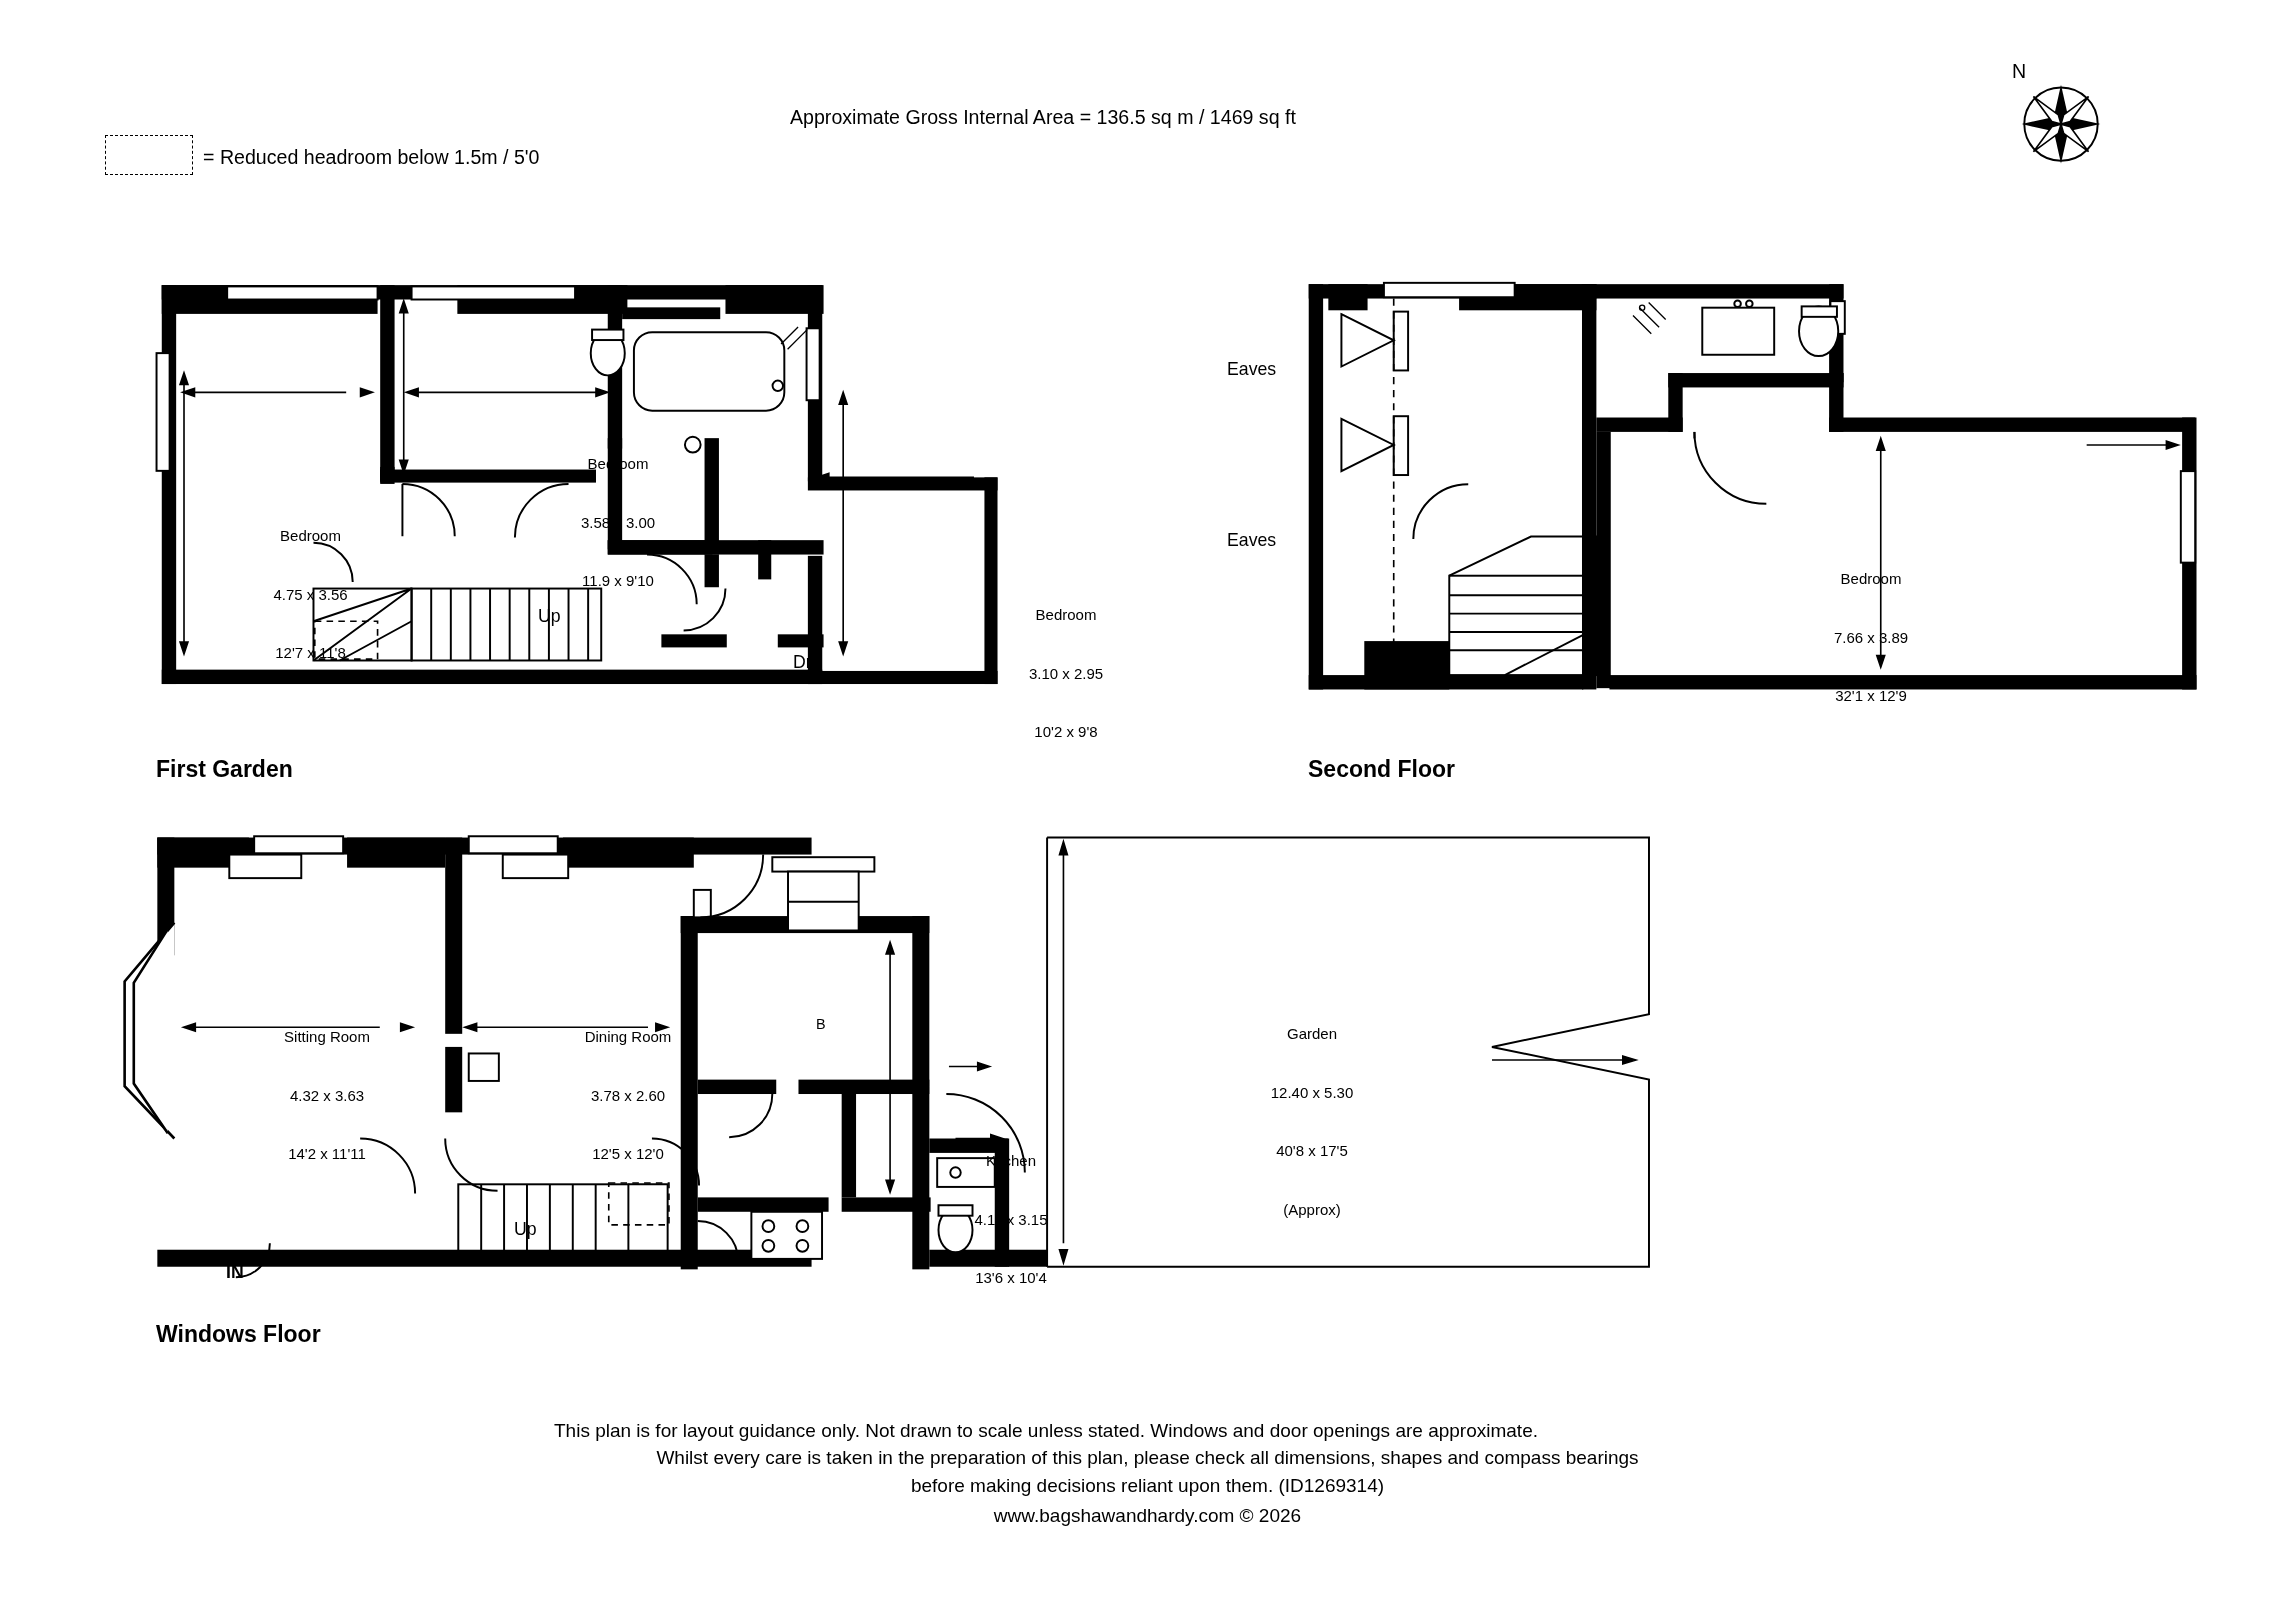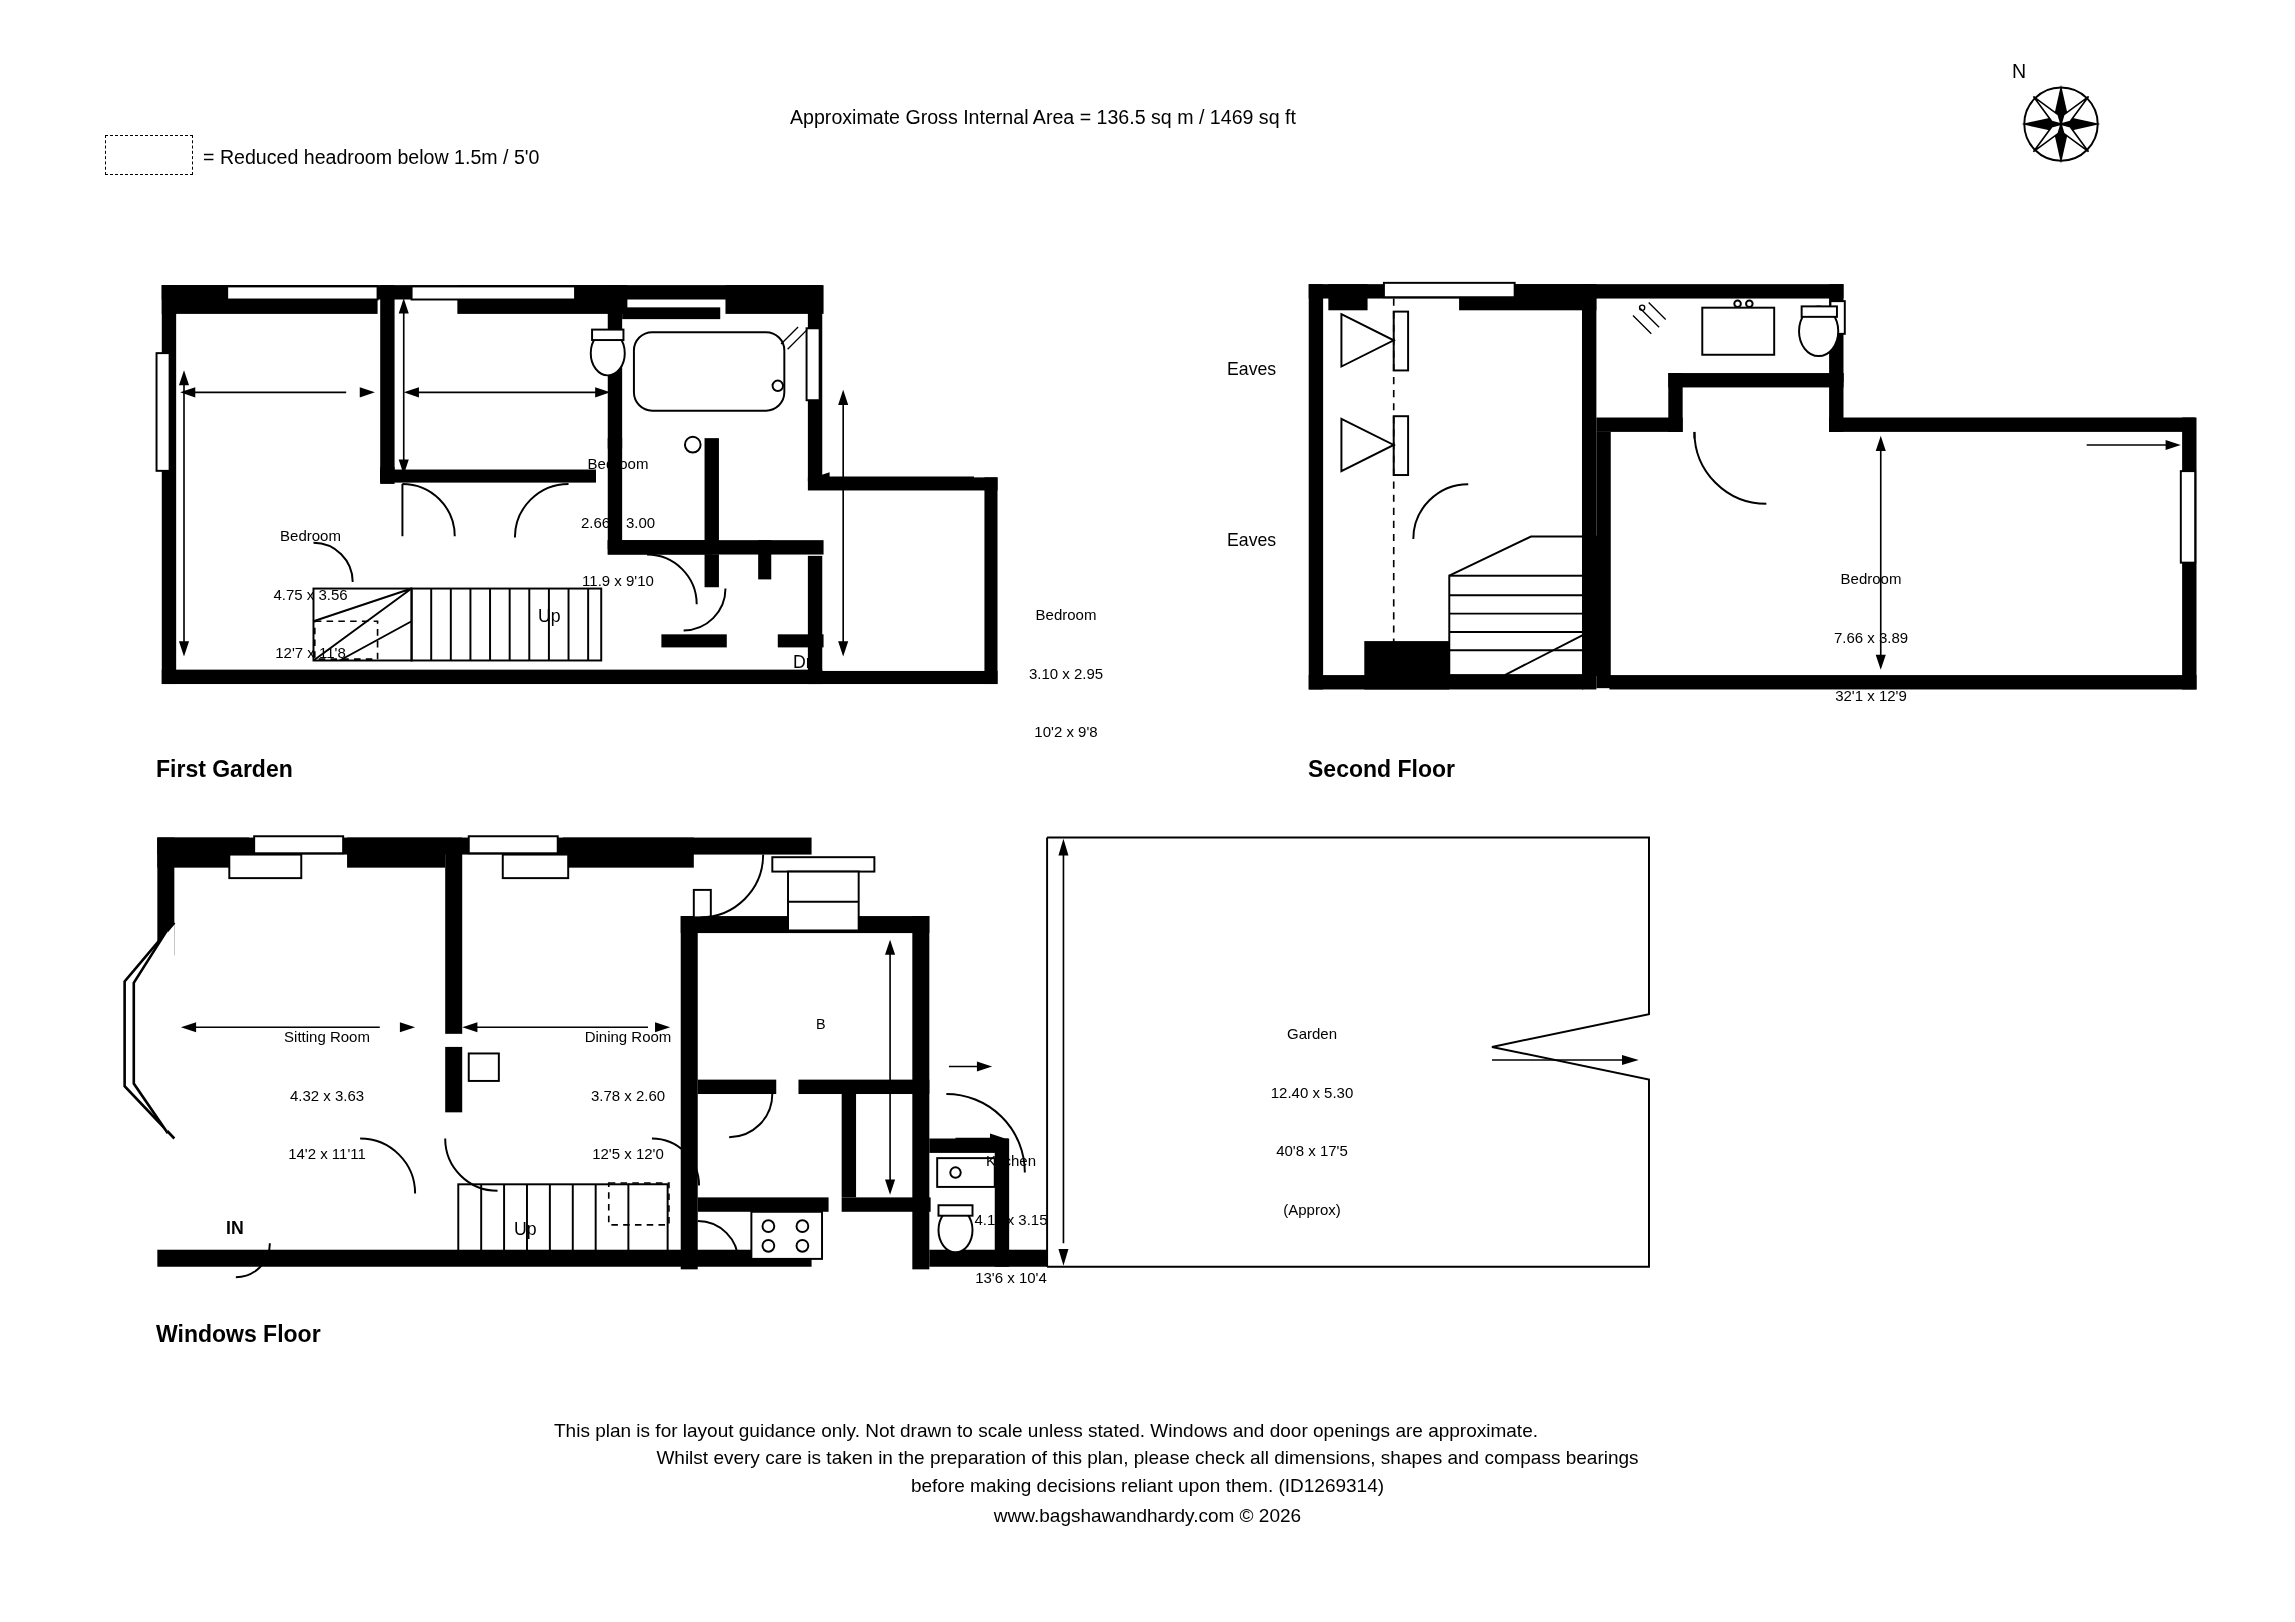--- a/index.html
+++ b/index.html
@@ -149,21 +149,21 @@
 </div>
 
 <div class="room-label" style="left:196px;top:487px;width:229px;">
   <div>Bedroom</div>
   <div>4.75 x 3.56</div>
   <div>12'7 x 11'8</div>
 </div>
 
 <div class="room-label" style="left:510px;top:415px;width:216px;">
   <div>Bedroom</div>
-  <div>2.66 x 3.00</div>
+  <div>3.58 x 3.00</div>
   <div>11.9 x 9'10</div>
 </div>
 
 <div class="room-label" style="left:958px;top:566px;width:216px;">
   <div>Bedroom</div>
   <div>3.10 x 2.95</div>
   <div>10'2 x 9'8</div>
 </div>
 
 <div class="abs txt" style="left:538px;top:605px;">Up</div>
@@ -395,21 +395,21 @@
   <div>13'6 x 10'4</div>
 </div>
 
 <div class="room-label" style="left:1204px;top:985px;width:216px;">
   <div>Garden</div>
   <div>12.40 x 5.30</div>
   <div>40'8 x 17'5</div>
   <div>(Approx)</div>
 </div>
 
-<div class="abs txt" style="left:226px;top:1217px;font-weight:bold;">IN</div>
+<div class="abs txt" style="left:226px;top:1261px;font-weight:bold;">IN</div>
 <div class="abs txt" style="left:514px;top:1218px;">Up</div>
 <div class="abs txt" style="left:816px;top:1015px;font-size:14.4px;">B</div>
 
 <div class="abs floor-title" style="left:156px;top:1321px;">Windows Floor</div>
 
 <div class="abs foot" style="left:0;top:1420px;width:2092px;">This plan is for layout guidance only. Not drawn to scale unless stated. Windows and door openings are approximate.</div>
 <div class="abs foot" style="left:0;top:1447px;width:2295px;">Whilst every care is taken in the preparation of this plan, please check all dimensions, shapes and compass bearings</div>
 <div class="abs foot" style="left:0;top:1475px;width:2295px;">before making decisions reliant upon them. (ID1269314)</div>
 <div class="abs foot" style="left:0;top:1505px;width:2295px;">www.bagshawandhardy.com © 2026</div>
 

